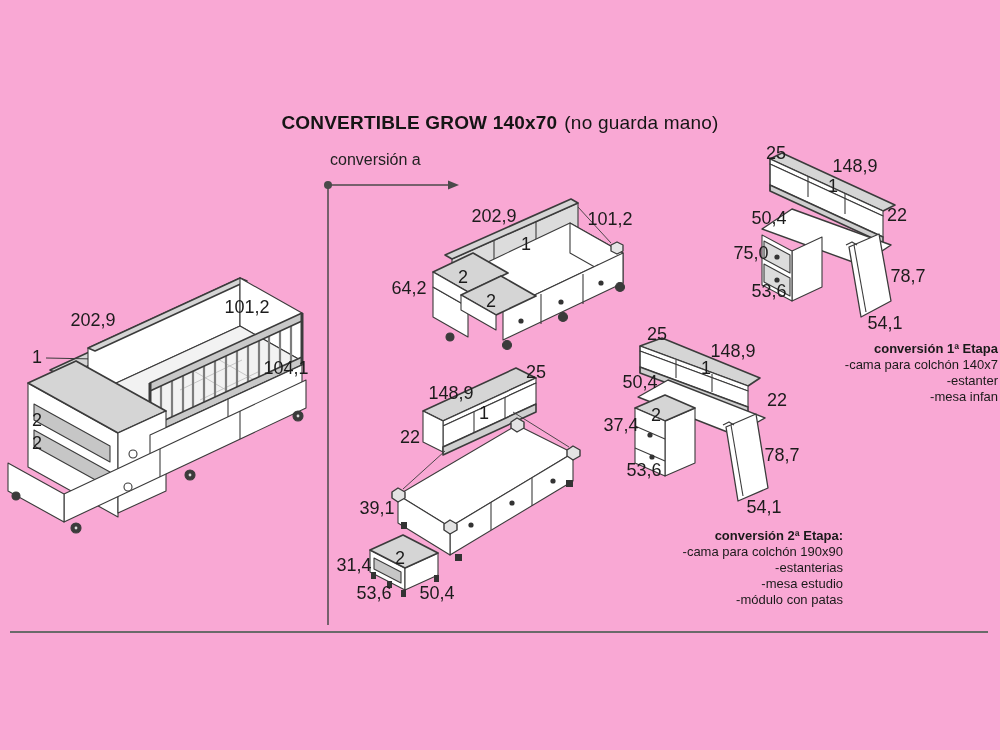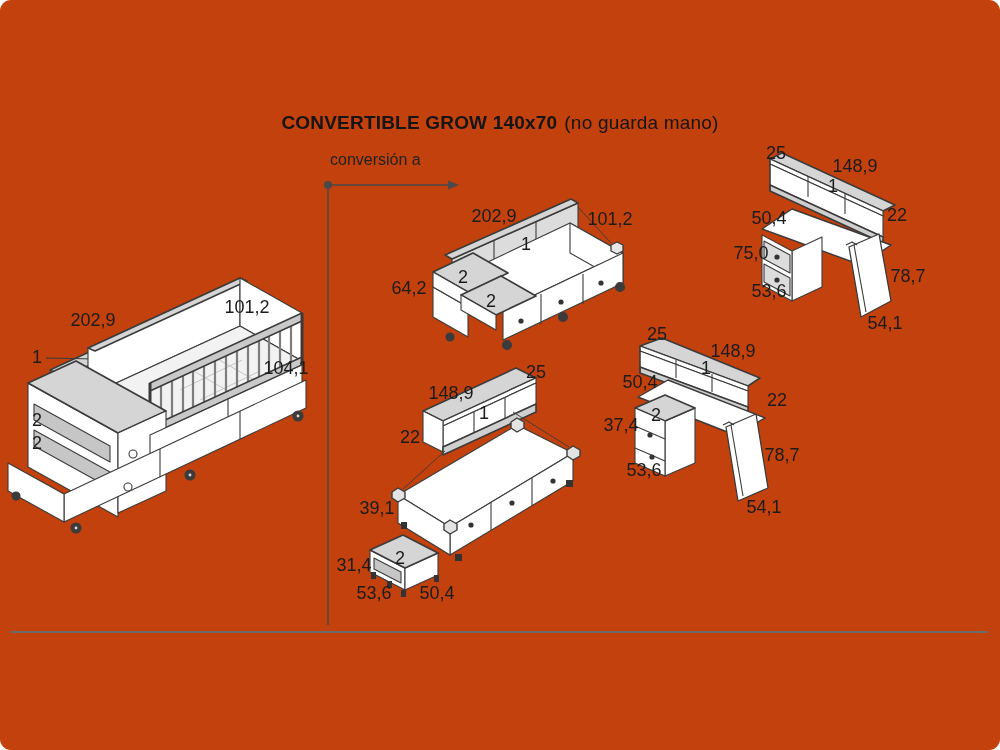--- a/index.html
+++ b/index.html
@@ -1,17 +1,17 @@
 <!DOCTYPE html>
 <html><head>
 <meta charset="utf-8">
 <style>
   html,body{margin:0;padding:0;background:#fff;}
-  #page{position:relative;width:1000px;height:750px;background:#c2410c;overflow:hidden;
-        font-family:"Liberation Sans",sans-serif;color:#1c1c1c;border-radius:11px;}
+  #page{position:relative;width:1000px;height:750px;background:#f9a8d4;overflow:hidden;
+        font-family:"Liberation Sans",sans-serif;color:#1c1c1c;}
   .abs{position:absolute;}
   .title{position:absolute;top:112px;left:0;width:100%;text-align:center;font-size:19px;
          letter-spacing:.2px;color:#151515;white-space:nowrap;}
   .title .main{font-weight:bold;}
   .title .suffix{font-weight:normal;margin-left:7px;}
   .conv-label{position:absolute;left:330px;top:151px;font-size:16px;color:#222;text-align:right;}
   .dim{position:absolute;transform:translate(-50%,-50%);font-size:18px;line-height:1;
        color:#1c1c1c;white-space:nowrap;}
   .note{position:absolute;text-align:right;font-size:13px;line-height:16px;white-space:nowrap;color:#1a1a1a;}
   .note .head{font-weight:bold;}
@@ -279,15 +279,28 @@
   <div class="dim" style="left:733px;top:351px">148,9</div>
   <div class="dim" style="left:706px;top:368px">1</div>
   <div class="dim" style="left:777px;top:400px">22</div>
   <div class="dim" style="left:640px;top:382px">50,4</div>
   <div class="dim" style="left:656px;top:415px">2</div>
   <div class="dim" style="left:621px;top:425px">37,4</div>
   <div class="dim" style="left:644px;top:470px">53,6</div>
   <div class="dim" style="left:782px;top:455px">78,7</div>
   <div class="dim" style="left:764px;top:507px">54,1</div>
 
-
+  <div class="note" style="right:2px;top:341px">
+    <div class="head">conversión 1ª Etapa</div>
+    <div>-cama para colchón 140x7</div>
+    <div>-estanter</div>
+    <div>-mesa infan</div>
+  </div>
+
+  <div class="note" style="right:157px;top:528px">
+    <div class="head">conversión 2ª Etapa:</div>
+    <div>-cama para colchón 190x90</div>
+    <div>-estanterias</div>
+    <div>-mesa estudio</div>
+    <div>-módulo con patas</div>
+  </div>
 
 </div>
 
 </body></html>

